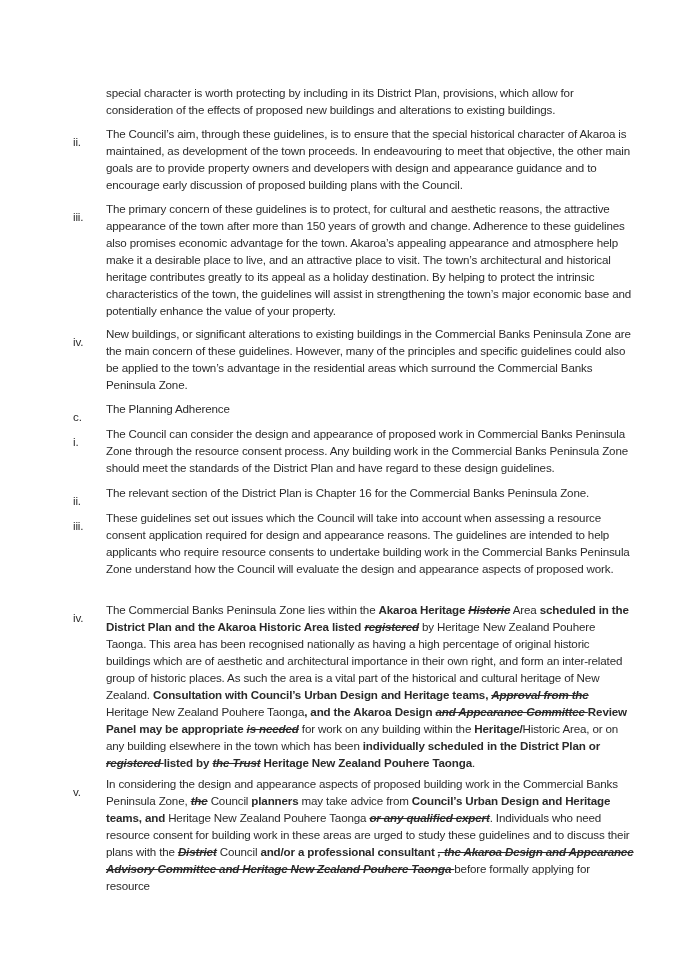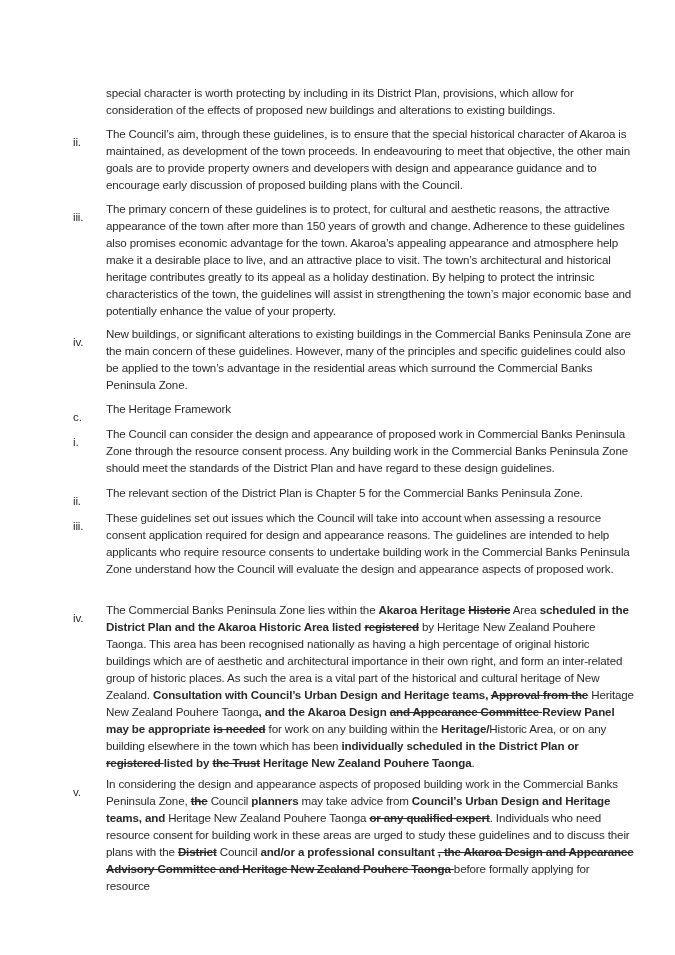--- a/index.html
+++ b/index.html
@@ -3,21 +3,21 @@
   <meta charset="utf-8">
   <style>
     html, body { margin: 0; padding: 0; background: #ffffff; }
     body { width: 675px; height: 955px; position: relative; overflow: hidden;
       font-family: "Liberation Sans", sans-serif; color: #2b2b2b; }
     .page { position: absolute; left: 0; top: 0; width: 675px; height: 955px; padding-left: 20px; }
     .para { position: absolute; left: 0; width: 675px; font-size: 11.6px; line-height: 17px; letter-spacing: -0.15px; }
     .num { position: absolute; left: 73px; top: 8px; }
     .body { position: absolute; left: 106px; width: 528px; }
     .ins { font-weight: bold; }
-    .del { font-weight: bold; text-decoration: line-through; }
+    .del { font-weight: bold; text-decoration: line-through; font-style: italic; }
     .plain { }
   </style>
 </head>
 <body>
 
 <div class="page">
   <div class="para" style="top:84px">
     <span class="num"></span>
     <div class="body"><span class="plain">special character is worth protecting by including in its District Plan, provisions, which allow for consideration of the effects of proposed new buildings and alterations to existing buildings.</span></div>
   </div>
@@ -28,29 +28,29 @@
   <div class="para" style="top:200px">
     <span class="num">iii.</span>
     <div class="body"><span class="plain">The primary concern of these guidelines is to protect, for cultural and aesthetic reasons, the attractive appearance of the town after more than 150 years of growth and change. Adherence to these guidelines also promises economic advantage for the town. Akaroa’s appealing appearance and atmosphere help make it a desirable place to live, and an attractive place to visit. The town’s architectural and historical heritage contributes greatly to its appeal as a holiday destination. By helping to protect the intrinsic characteristics of the town, the guidelines will assist in strengthening the town’s major economic base and potentially enhance the value of your property.</span></div>
   </div>
   <div class="para" style="top:325px">
     <span class="num">iv.</span>
     <div class="body"><span class="plain">New buildings, or significant alterations to existing buildings in the Commercial Banks Peninsula Zone are the main concern of these guidelines. However, many of the principles and specific guidelines could also be applied to the town’s advantage in the residential areas which surround the Commercial Banks Peninsula Zone.</span></div>
   </div>
   <div class="para" style="top:400px">
     <span class="num">c.</span>
-    <div class="body"><span class="plain">The Heritage Framework</span></div>
+    <div class="body"><span class="plain">The Planning Adherence</span></div>
   </div>
   <div class="para" style="top:425px">
     <span class="num">i.</span>
     <div class="body"><span class="plain">The Council can consider the design and appearance of proposed work in Commercial Banks Peninsula Zone through the resource consent process. Any building work in the Commercial Banks Peninsula Zone should meet the standards of the District Plan and have regard to these design guidelines.</span></div>
   </div>
   <div class="para" style="top:484px">
     <span class="num">ii.</span>
-    <div class="body"><span class="plain">The relevant section of the District Plan is Chapter 5 for the Commercial Banks Peninsula Zone.</span></div>
+    <div class="body"><span class="plain">The relevant section of the District Plan is Chapter 16 for the Commercial Banks Peninsula Zone.</span></div>
   </div>
   <div class="para" style="top:509px">
     <span class="num">iii.</span>
     <div class="body"><span class="plain">These guidelines set out issues which the Council will take into account when assessing a resource consent application required for design and appearance reasons. The guidelines are intended to help applicants who require resource consents to undertake building work in the Commercial Banks Peninsula Zone understand how the Council will evaluate the design and appearance aspects of proposed work.</span></div>
   </div>
   <div class="para" style="top:601px">
     <span class="num">iv.</span>
     <div class="body"><span class="plain">The Commercial Banks Peninsula Zone lies within the </span><span class="ins">Akaroa Heritage </span><span class="del">Historic</span><span class="plain"> Area </span><span class="ins">scheduled in the District Plan and the Akaroa Historic Area listed</span><span class="plain"> </span><span class="del">registered</span><span class="plain"> by Heritage New Zealand Pouhere Taonga. This area has been recognised nationally as having a high percentage of original historic buildings which are of aesthetic and architectural importance in their own right, and form an inter-related group of historic places. As such the area is a vital part of the historical and cultural heritage of New Zealand. </span><span class="ins">Consultation with Council’s Urban Design and Heritage teams, </span><span class="del">Approval from the</span><span class="plain"> Heritage New Zealand Pouhere Taonga</span><span class="ins">, and the Akaroa Design </span><span class="del">and Appearance Committee </span><span class="ins">Review Panel may be appropriate</span><span class="plain"> </span><span class="del">is needed</span><span class="plain"> for work on any building within the </span><span class="ins">Heritage/</span><span class="plain">Historic Area, or on any building elsewhere in the town which has been </span><span class="ins">individually scheduled in the District Plan or </span><span class="del">registered </span><span class="ins">listed by</span><span class="plain"> </span><span class="del">the Trust</span><span class="ins"> Heritage New Zealand Pouhere Taonga</span><span class="plain">.</span></div>
   </div>
   <div class="para" style="top:775px">

